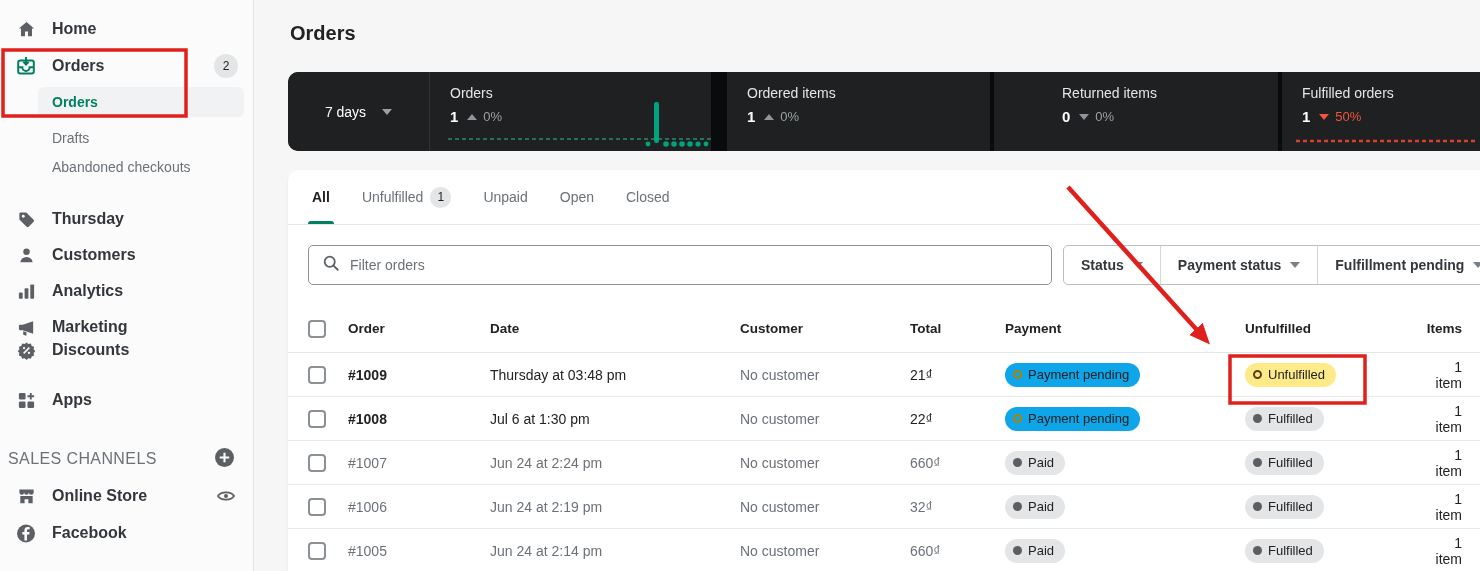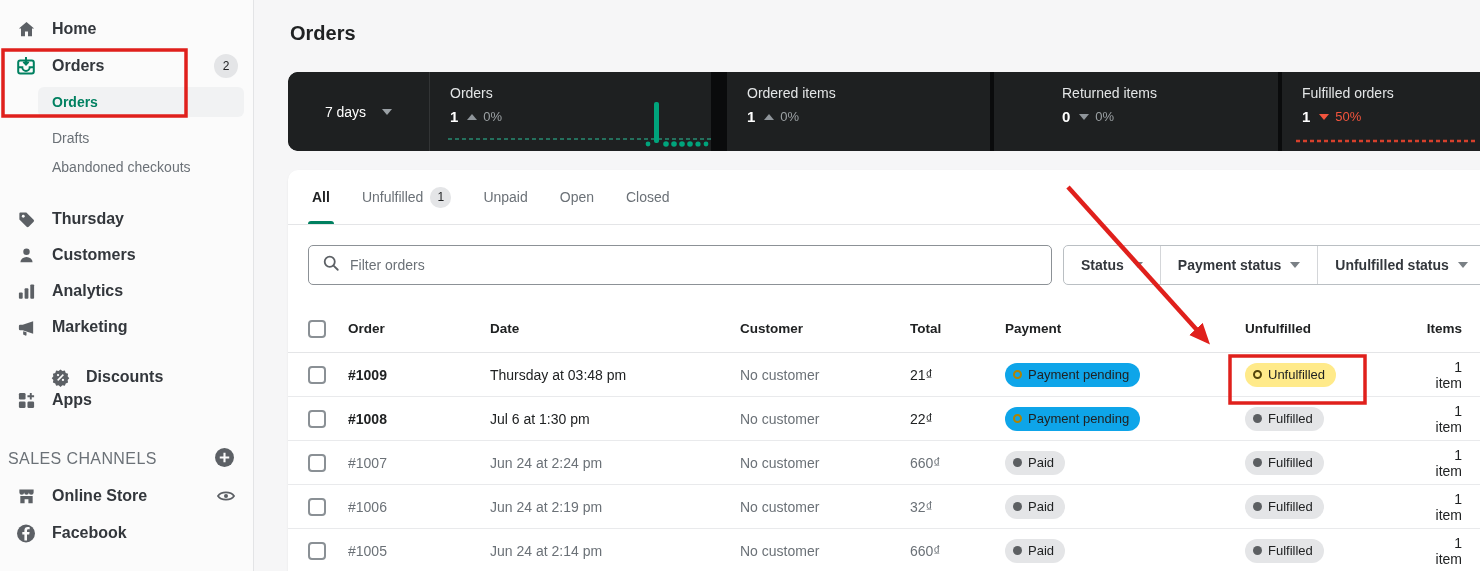--- a/index.html
+++ b/index.html
@@ -185,21 +185,21 @@
   <div class="nav-item" style="top:310px;">
     <span class="nicon">
       <svg width="19" height="19" viewBox="0 0 20 20">
           <path d="M17 3.5 L6 7 H3.3 a1.3 1.3 0 0 0 -1.3 1.3 v3.4 a1.3 1.3 0 0 0 1.3 1.3 H6 l11 3.5 Z" fill="#5c6065"></path>
           <path d="M6.5 14 l3.5 1.1 v2.6 a0.9 0.9 0 0 1 -1.2 0.85 L6.5 17.4 Z" fill="#5c6065"></path>
         </svg>
     </span>
     <span class="nlabel">Marketing</span>
   </div>
 
-  <div class="nav-item" style="top:360px;padding-left:34px;">
+  <div class="nav-item" style="top:333px;">
     <span class="nicon">
       <svg width="19" height="19" viewBox="0 0 20 20">
           <path d="M10 1.5 l2 1.7 2.6-.5 .9 2.5 2.5.9 -.5 2.6 1.7 2 -1.7 2 .5 2.6 -2.5.9 -.9 2.5 -2.6-.5 -2 1.7 -2-1.7 -2.6.5 -.9-2.5 -2.5-.9 .5-2.6 -1.7-2 1.7-2 -.5-2.6 2.5-.9 .9-2.5 2.6.5 Z" fill="#5c6065"></path>
           <path d="M7 13 L13 7" stroke="#fbfbfb" stroke-width="1.6"></path>
           <circle cx="7.4" cy="7.4" r="1.2" fill="#fbfbfb"></circle>
           <circle cx="12.6" cy="12.6" r="1.2" fill="#fbfbfb"></circle>
         </svg>
     </span>
     <span class="nlabel">Discounts</span>
   </div>
@@ -355,21 +355,21 @@
     <div class="filter-btn-group">
       <div class="filter-btn">
         <span>Status</span>
           <span class="caret"></span>
       </div>
       <div class="filter-btn">
         <span>Payment status</span>
           <span class="caret"></span>
       </div>
       <div class="filter-btn">
-        <span>Unfulfilled status</span>
+        <span>Fulfillment pending</span>
           <span class="caret"></span>
       </div>
     </div>
   </div>
 
   <div class="thead grid-row">
     <div class="chk" style="border-color:#8a9095;"></div>
     <div>Order</div>
     <div>Date</div>
     <div>Customer</div>

